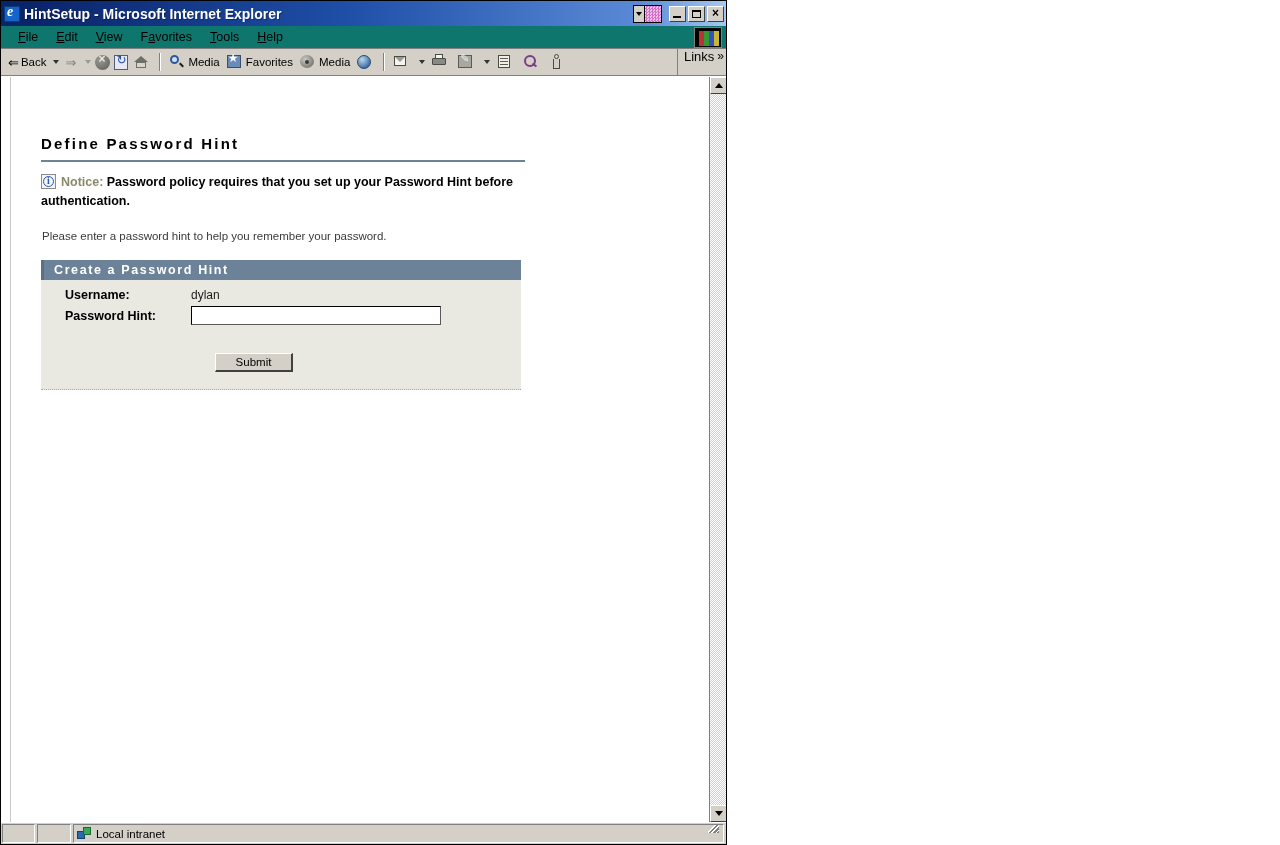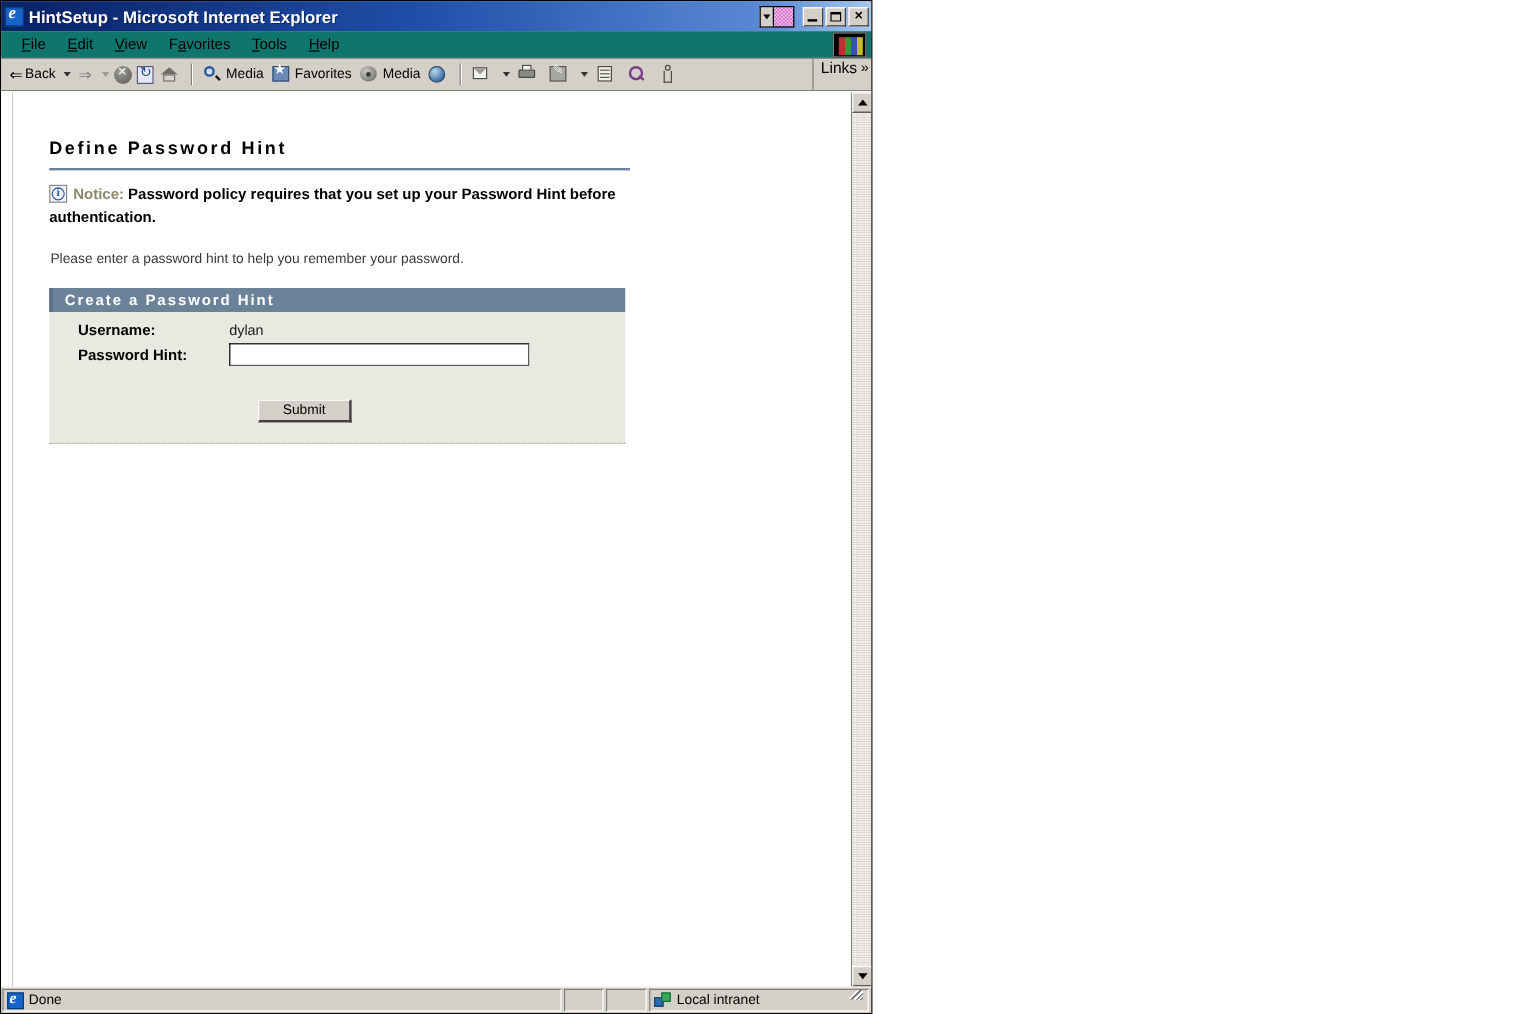--- a/index.html
+++ b/index.html
@@ -521,21 +521,21 @@
   }
   .scroll-btn .ar-dn {
     width: 0; height: 0;
     border-left: 4px solid transparent;
     border-right: 4px solid transparent;
     border-top: 5px solid #000;
   }
 
   
   .doc {
-    padding: 38px 0 0 30px;
+    padding: 58px 0 0 30px;
     font-size: 12px;
     color: #000;
   }
   h1.page-title {
     margin: 0 0 0 0;
     font-size: 15px;
     font-weight: bold;
     letter-spacing: 2.2px;
     color: #000000;
     font-family: "Liberation Sans", sans-serif;
@@ -888,24 +888,20 @@
         <div class="scroll-btn">
             <span class="ar-up"></span>
           </div>
         <div class="scroll-btn">
             <span class="ar-dn"></span>
           </div>
       </div>
     </div>
 
     <div class="statusbar">
-      <div class="sb-panel sb-main">
-        <span class="sb-ieicon"></span>
-        <span>Done</span>
-      </div>
       <div class="sb-panel sb-blank1"></div>
       <div class="sb-panel sb-blank2"></div>
       <div class="sb-panel sb-zone">
         <span class="sb-zoneicon"></span>
         <span>Local intranet</span>
         <span class="sb-grip"></span>
       </div>
     </div>
 
   </div>

